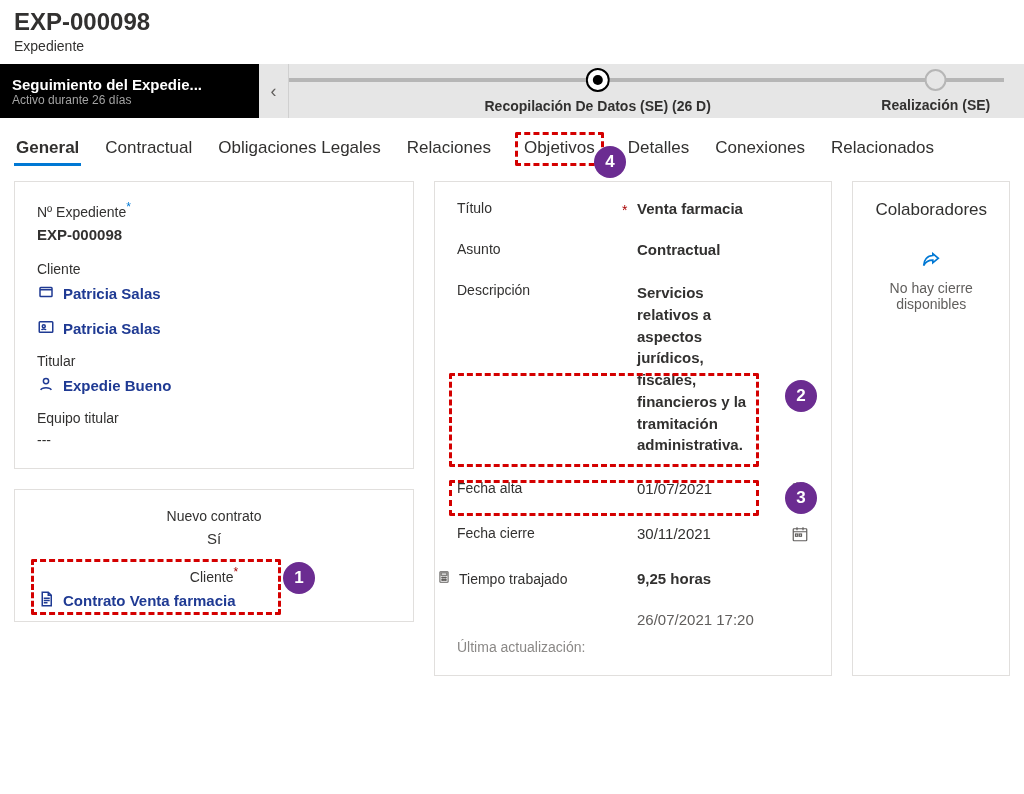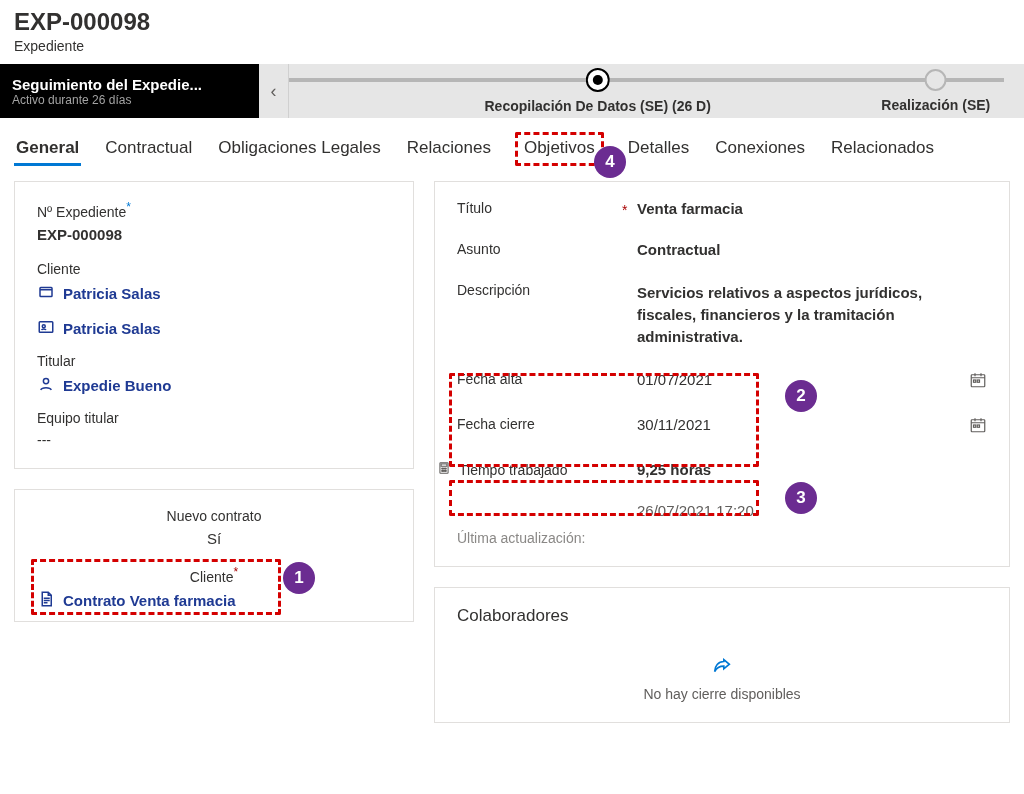--- a/index.html
+++ b/index.html
@@ -32,21 +32,21 @@
     .bpf-stage .lbl { font-size: 14px; font-weight: 600; margin-top: 6px; color: #323130; white-space: nowrap; }
 
     .tabs { display: flex; gap: 22px; padding: 14px 14px 0; border-bottom: 1px solid transparent; }
     .tab { font-size: 17px; color: #323130; padding: 6px 2px 8px; cursor: pointer; position: relative; }
     .tab.active { font-weight: 700; }
     .tab.active::after { content:""; position:absolute; left:0; right:0; bottom:0; height:3px; background:#0078D4; }
     .tab.highlighted { border: 3px dashed #D40000; border-radius: 2px; padding: 3px 6px 5px; }
 
     .content { display: flex; gap: 20px; padding: 14px; align-items: flex-start; }
     .col-left { width: 400px; display: flex; flex-direction: column; gap: 20px; }
-    .col-right { flex: 1; display: flex; flex-direction: column; gap: 20px; }
+    .col-right { flex: 1; display: flex; flex-direction: row; gap: 20px; }
     .card { border: 1px solid #E1DFDD; padding: 18px 22px 20px; background: #fff; }
 
     .field-label { font-size: 14px; color: #323130; margin-bottom: 6px; }
     .field-label .star { color: #0078D4; font-size: 12px; vertical-align: super; }
     .field-label .star-red { color: #A80000; font-size: 12px; vertical-align: super; }
     .field-value { font-size: 15px; font-weight: 700; margin-bottom: 18px; }
     .lookup { display: flex; align-items: center; gap: 8px; color: #1F3A93; font-weight: 700; font-size: 15px; cursor: pointer; }
     .lookup svg { flex-shrink: 0; }
     .spacer { height: 14px; }
     .empty-val { color: #323130; }

